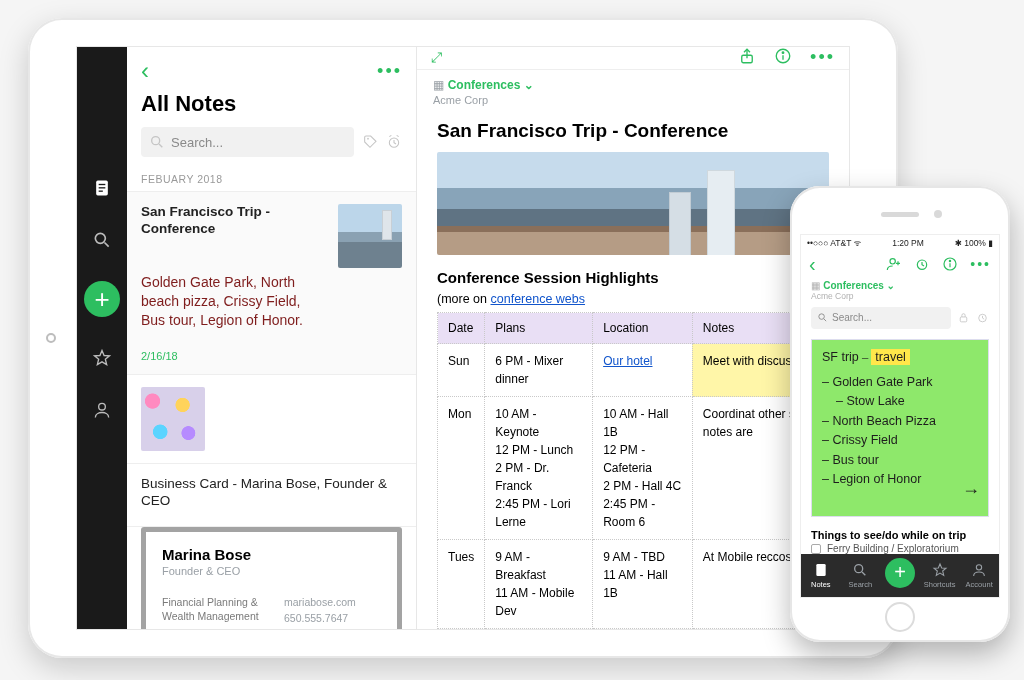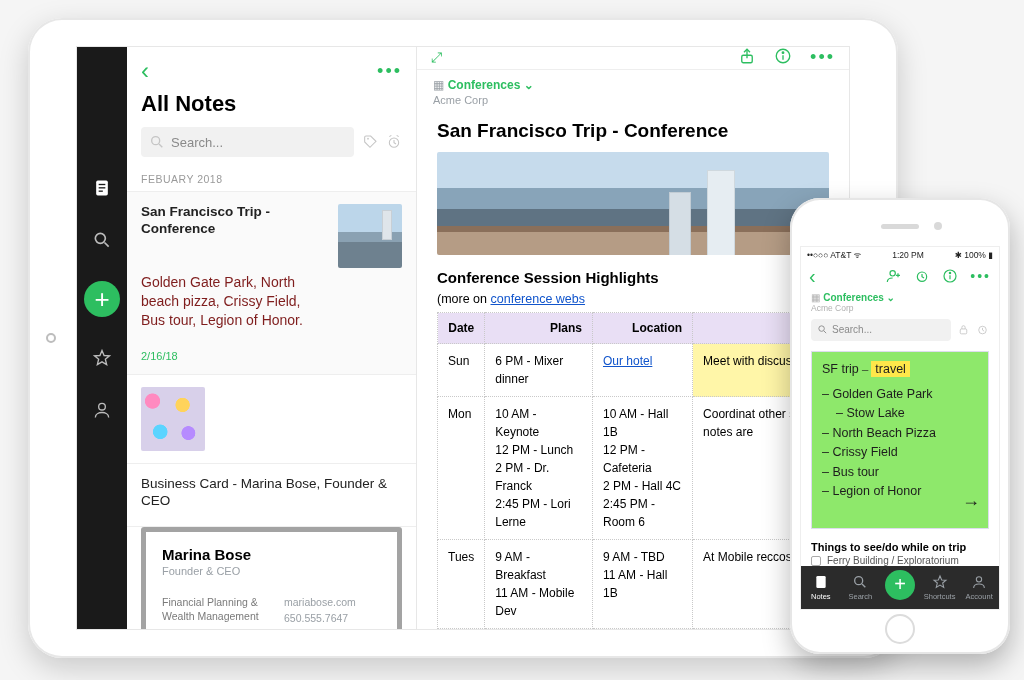--- a/index.html
+++ b/index.html
@@ -86,28 +86,28 @@
   .breadcrumb .sub{color:#9aa0a6;font-size:11px;display:block;margin-top:2px;}
   .detail-title{font-size:19px;font-weight:700;padding:14px 20px 10px;}
   .hero{margin:0 20px;height:164px;border-radius:2px;position:relative;overflow:hidden;
         background:linear-gradient(#c6dbec 35%, #88a4b9 35% 55%, #5f7383 55% 72%, #8a6f5a 72% 78%, #b59c85 78%);}
   .hero::before{content:"";position:absolute;left:270px;top:18px;width:26px;height:86px;background:#e6edf2;border:1px solid #cfd8de;}
   .hero::after{content:"";position:absolute;left:232px;top:40px;width:20px;height:64px;background:#d5dee5;border:1px solid #c2ccd4;}
   .sec-h{display:flex;align-items:baseline;gap:6px;padding:14px 20px 6px;font-size:15px;font-weight:800;flex-direction:column;}
   .sec-h .more{font-weight:400;font-size:12.5px;}
   .sec-h a{color:#1155cc;text-decoration:underline;}
   table.sched{width:calc(100% - 34px);margin:0 14px 0 20px;border-collapse:collapse;font-size:12px;}
-  table.sched th{background:#e9dff5;text-align:right;padding:8px 10px;font-weight:700;border:1px dotted #c9c9c9;}
+  table.sched th{background:#e9dff5;text-align:left;padding:8px 10px;font-weight:400;border:1px dotted #c9c9c9;}
   table.sched td{padding:8px 10px;border:1px dotted #c9c9c9;vertical-align:top;line-height:1.5;}
   td.hl{background:#fff6a8;}
   .lnk{color:#1155cc;text-decoration:underline;}
 
   
   .iphone{
-    position:absolute; right:14px; top:198px;
+    position:absolute; right:14px; top:186px;
     width:220px; height:456px; background:#fff;
     border-radius:30px; box-shadow:0 12px 28px rgba(0,0,0,.28), inset 0 0 0 2px #e6e6e6;
     padding:48px 10px 44px;
   }
   .iphone .speaker{position:absolute;top:26px;left:50%;transform:translateX(-50%);width:38px;height:5px;background:#d9d9d9;border-radius:3px;}
   .iphone .cam{position:absolute;top:24px;left:calc(50% + 34px);width:8px;height:8px;background:#d9d9d9;border-radius:50%;}
   .iphone .home{position:absolute;bottom:10px;left:50%;transform:translateX(-50%);width:30px;height:30px;border:2px solid #dcdcdc;border-radius:50%;}
   .iphone-screen{width:100%;height:100%;border:1px solid #eee;display:flex;flex-direction:column;overflow:hidden;}
   .ph-status{height:16px;display:flex;justify-content:space-between;align-items:center;font-size:8.5px;padding:0 6px;color:#222;}
   .ph-top{height:28px;display:flex;align-items:center;justify-content:space-between;padding:0 8px;color:#2dbe60;}

